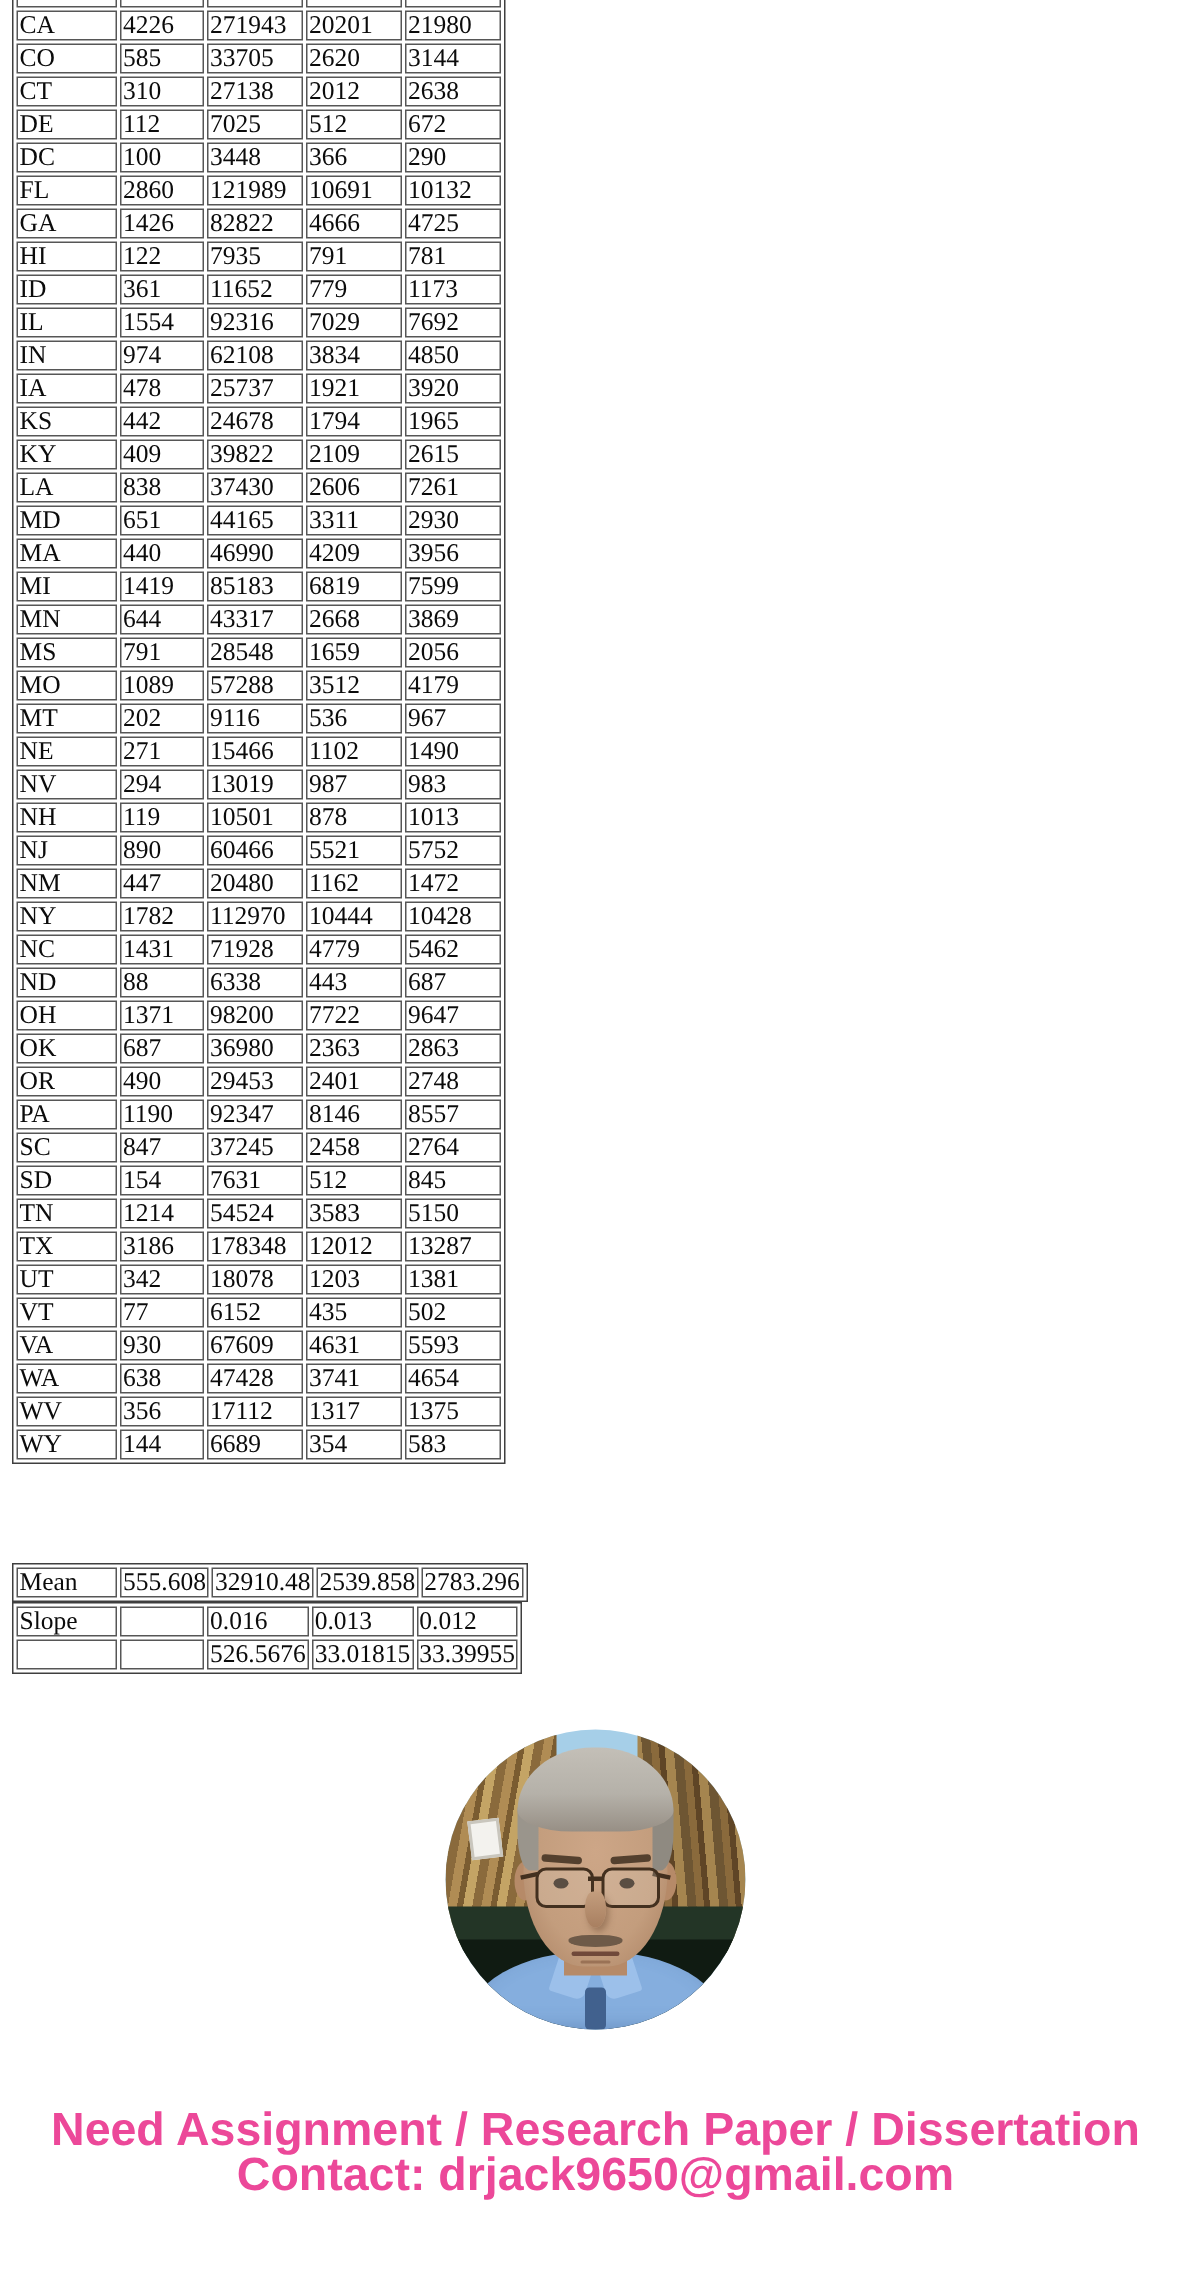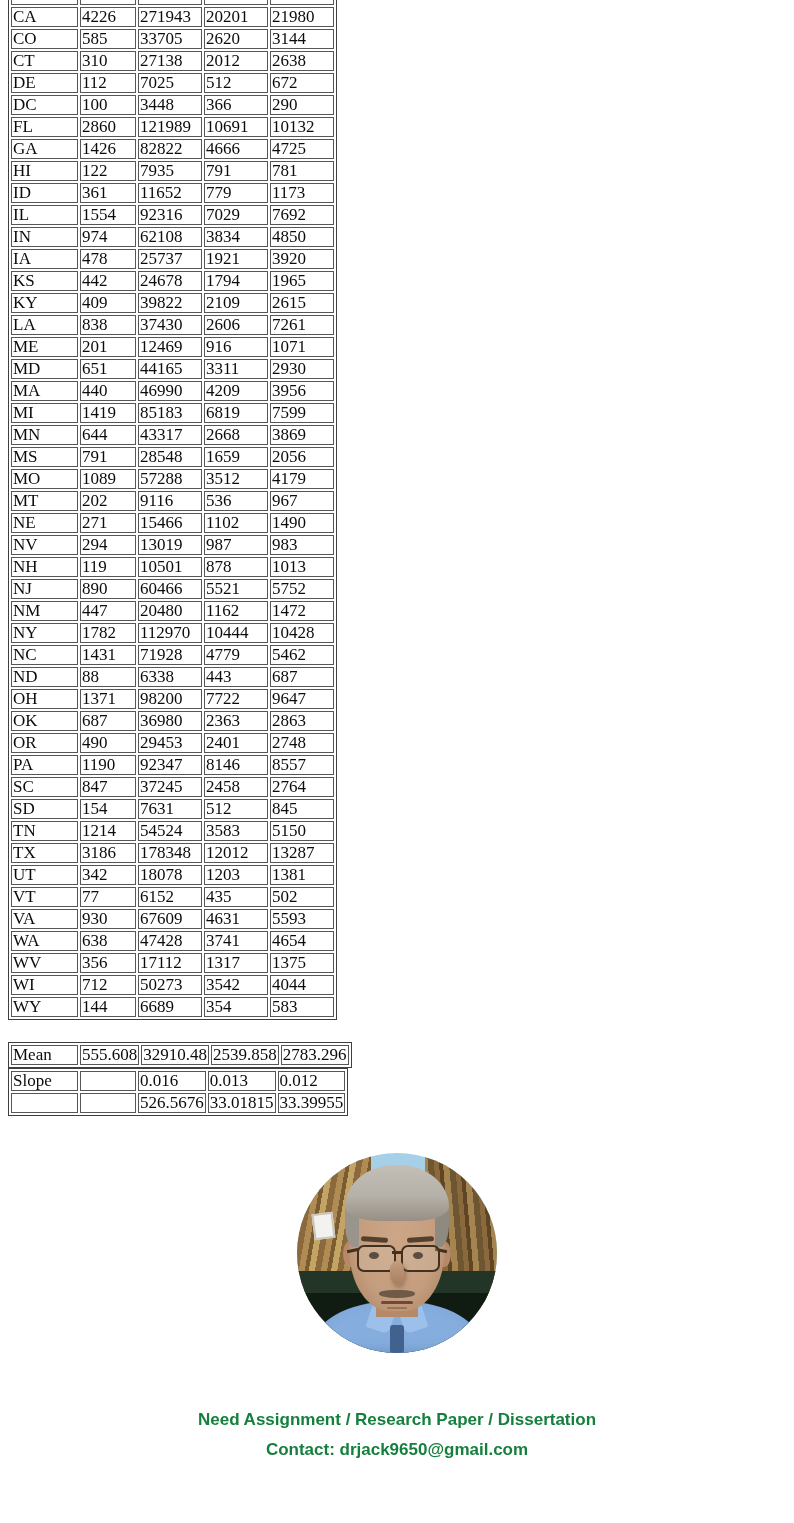--- a/index.html
+++ b/index.html
@@ -139,23 +139,23 @@
   .mustache { left: 82px; top: 137px; width: 36px; height: 8px; background: #6e5a48; border-radius: 40% 40% 50% 50%; }
   .mouth { left: 84px; top: 148px; width: 32px; height: 3px; background: #70493a; border-radius: 2px; }
   .chin-line { left: 90px; top: 154px; width: 20px; height: 2px; background: rgba(130,90,65,.6); border-radius: 2px; }
 
   
   .footer {
     margin-top: 52px;
     text-align: center;
     font-family: "Liberation Sans", "DejaVu Sans", sans-serif;
     font-weight: bold;
-    font-size: 17px;
+    font-size: 31px;
     line-height: 30px;
-    color: #15803d;
+    color: #ec4899;
     letter-spacing: 0px;
   }
 </style>
 </head>
 <body>
 
 <div class="table-clip">
   <table class="data-table">
     <colgroup>
       <col class="c1">
@@ -273,27 +273,20 @@
           <td>2615</td>
         </tr>
         <tr>
           <td>LA</td>
           <td>838</td>
           <td>37430</td>
           <td>2606</td>
           <td>7261</td>
         </tr>
         <tr>
-          <td>ME</td>
-          <td>201</td>
-          <td>12469</td>
-          <td>916</td>
-          <td>1071</td>
-        </tr>
-        <tr>
           <td>MD</td>
           <td>651</td>
           <td>44165</td>
           <td>3311</td>
           <td>2930</td>
         </tr>
         <tr>
           <td>MA</td>
           <td>440</td>
           <td>46990</td>
@@ -474,27 +467,20 @@
           <td>47428</td>
           <td>3741</td>
           <td>4654</td>
         </tr>
         <tr>
           <td>WV</td>
           <td>356</td>
           <td>17112</td>
           <td>1317</td>
           <td>1375</td>
-        </tr>
-        <tr>
-          <td>WI</td>
-          <td>712</td>
-          <td>50273</td>
-          <td>3542</td>
-          <td>4044</td>
         </tr>
         <tr>
           <td>WY</td>
           <td>144</td>
           <td>6689</td>
           <td>354</td>
           <td>583</td>
         </tr>
       </tbody>
   </table>

